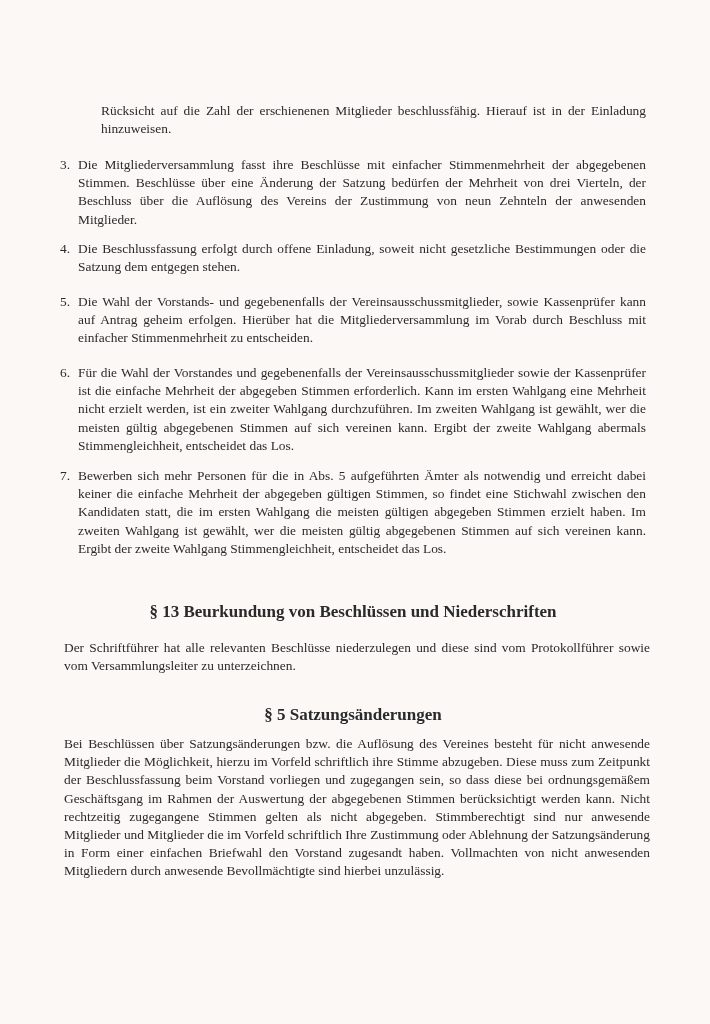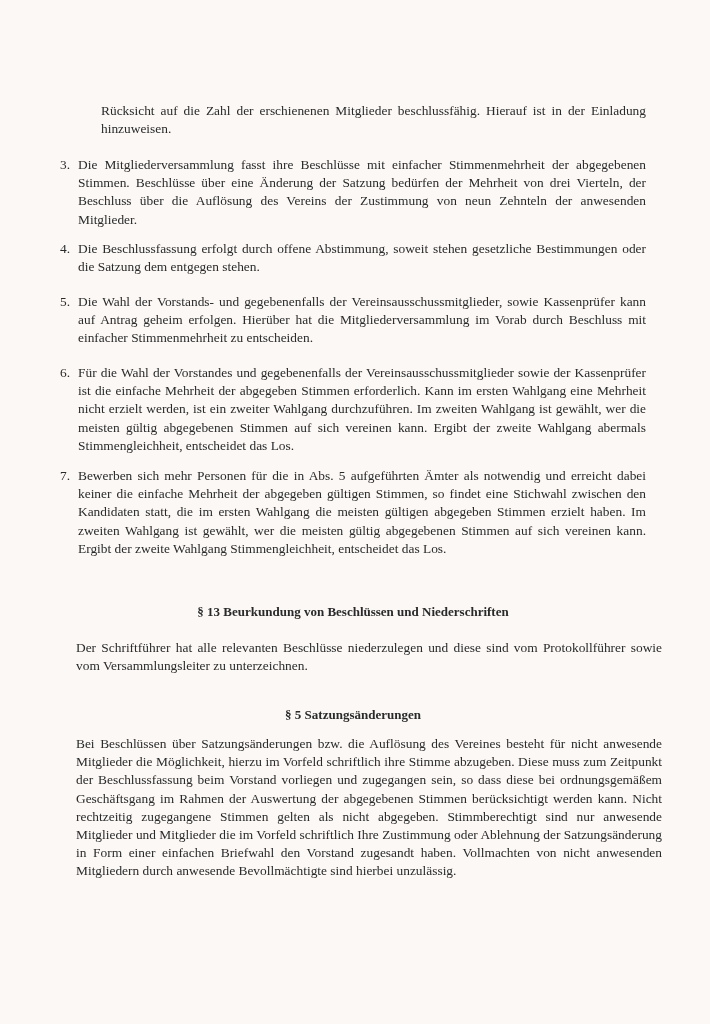--- a/index.html
+++ b/index.html
@@ -11,39 +11,39 @@
     font-size: 13.4px;
     line-height: 18.2px;
   }
   .page { position: relative; width: 710px; height: 1024px; }
   .item { position: absolute; left: 60px; width: 586px; }
   .item .num { position: absolute; left: 0; top: 0; width: 40px; }
   .item .txt { margin-left: 18px; text-align: justify; text-align-last: left; }
   .cont { position: absolute; left: 101px; width: 545px; text-align: justify; }
   .heading {
     position: absolute; left: 60px; width: 586px;
-    text-align: center; font-weight: bold; font-size: 13px;
+    text-align: center; font-weight: bold; font-size: 17px;
   }
-  .para { position: absolute; left: 76px; width: 586px; text-align: justify; text-align-last: left; }
+  .para { position: absolute; left: 64px; width: 586px; text-align: justify; text-align-last: left; }
 </style>
 </head>
 <body>
 
 <div class="page">
 
   <div class="cont" style="top:102px;">Rücksicht auf die Zahl der erschienenen Mitglieder beschlussfähig. Hierauf ist in der Einladung hinzuweisen.</div>
 
   <div class="item" style="top:156px;">
     <span class="num">3.</span>
     <div class="txt">Die Mitgliederversammlung fasst ihre Beschlüsse mit einfacher Stimmenmehrheit der abgegebenen Stimmen. Beschlüsse über eine Änderung der Satzung bedürfen der Mehrheit von drei Vierteln, der Beschluss über die Auflösung des Vereins der Zustimmung von neun Zehnteln der anwesenden Mitglieder.</div>
   </div>
 
   <div class="item" style="top:240px;">
     <span class="num">4.</span>
-    <div class="txt">Die Beschlussfassung erfolgt durch offene Abstimmung, soweit stehen gesetzliche Bestimmungen oder die Satzung dem entgegen stehen.</div>
+    <div class="txt">Die Beschlussfassung erfolgt durch offene Einladung, soweit nicht gesetzliche Bestimmungen oder die Satzung dem entgegen stehen.</div>
   </div>
 
   <div class="item" style="top:293px;">
     <span class="num">5.</span>
     <div class="txt">Die Wahl der Vorstands- und gegebenenfalls der Vereinsausschussmitglieder, sowie Kassenprüfer kann auf Antrag geheim erfolgen. Hierüber hat die Mitgliederversammlung im Vorab durch Beschluss mit einfacher Stimmenmehrheit zu entscheiden.</div>
   </div>
 
   <div class="item" style="top:364px;">
     <span class="num">6.</span>
     <div class="txt">Für die Wahl der Vorstandes und gegebenenfalls der Vereinsausschussmitglieder sowie der Kassenprüfer ist die einfache Mehrheit der abgegeben Stimmen erforderlich. Kann im ersten Wahlgang eine Mehrheit nicht erzielt werden, ist ein zweiter Wahlgang durchzuführen. Im zweiten Wahlgang ist gewählt, wer die meisten gültig abgegebenen Stimmen auf sich vereinen kann. Ergibt der zweite Wahlgang abermals Stimmengleichheit, entscheidet das Los.</div>

